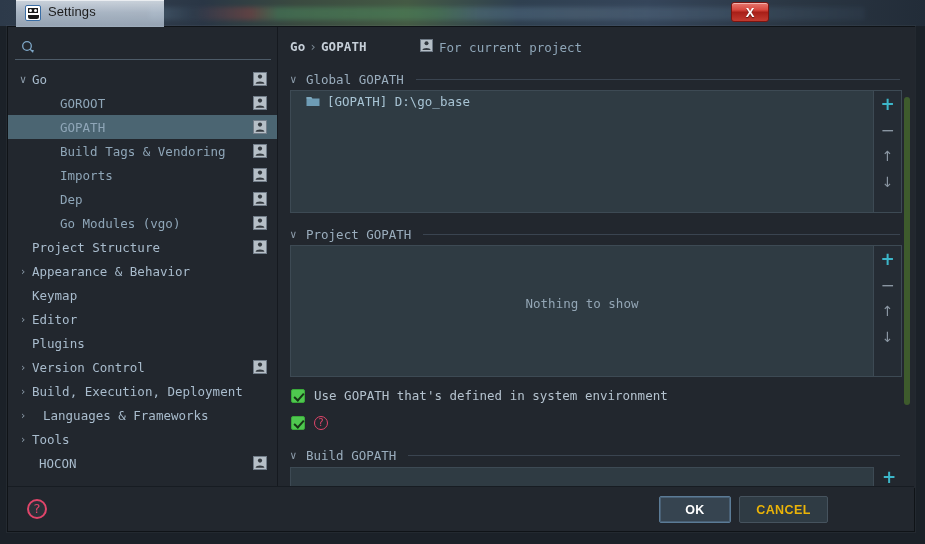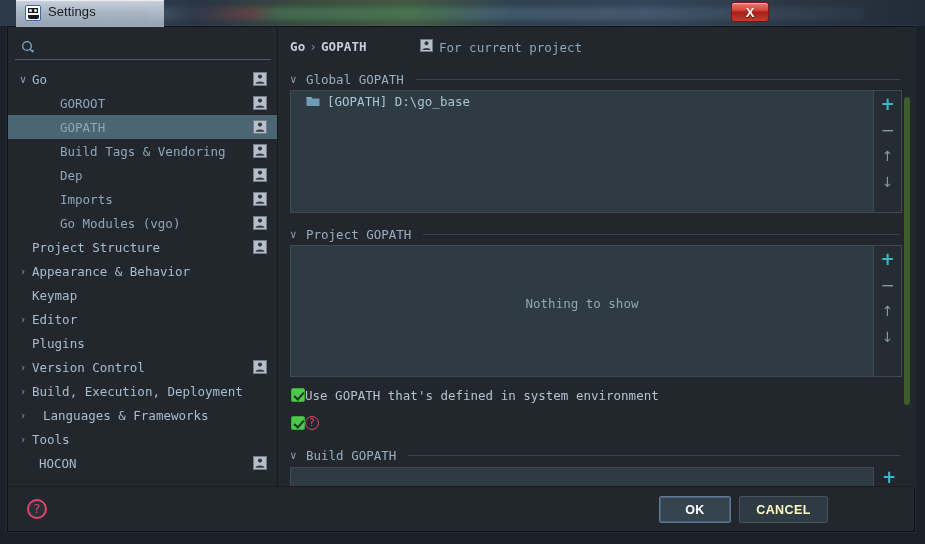--- a/index.html
+++ b/index.html
@@ -316,21 +316,22 @@
     line-height: 1;
     color: #8a96a2;
   }
   .lt-btn.plus { color: #3cb6c9; font-size: 17px; font-weight: bold; }
   .lt-btn.minus { color: #8a96a2; font-size: 17px; }
   .lt-btn.up, .lt-btn.down { color: #8a96a2; font-size: 14px; }
 
   .checkrow {
     position: absolute;
     display: flex;
-    align-items: flex-start;
+    align-items: center;
+    gap: 9px;
     font-family: "DejaVu Sans Mono", monospace;
     font-size: 12.5px;
     color: #b4c2ce;
     cursor: pointer;
   }
   .cb {
     width: 14px; height: 14px;
     background: #4fc74f;
     border: 1px solid #3aa93a;
     box-sizing: border-box;
@@ -415,21 +416,21 @@
     top: 9px;
     height: 27px;
     display: flex; align-items: center; justify-content: center;
     font-family: "Liberation Sans", sans-serif;
     font-size: 12.5px;
     font-weight: bold;
     letter-spacing: .4px;
     background: #2f3b44;
     border: 1px solid #46535e;
     box-sizing: border-box;
-    color: #fef9c3;
+    color: #eab308;
     cursor: pointer;
     border-radius: 2px;
   }
   .btn.default {
     background: #364450;
     border-color: #5b7b96;
     color: #ffffff;
     box-shadow: inset 0 0 0 1px rgba(110,150,185,.35);
   }
   .btn.disabled {
@@ -499,29 +500,29 @@
           </div>
           <div class="tree-row child">
             <span class="tree-label" style="margin-left: 52px;">Build Tags &amp; Vendoring</span>
             <span class="person-badge"><svg width="14" height="14" viewBox="0 0 14 14">
                 <rect x="0.5" y="0.5" width="13" height="13" fill="#b6bfc7" stroke="#727d89"></rect>
                 <circle cx="7" cy="4.6" r="2.1" fill="#33393f"></circle>
                 <path d="M2.6 11.8 C2.6 8.8 11.4 8.8 11.4 11.8 Z" fill="#33393f"></path>
               </svg></span>
           </div>
           <div class="tree-row child">
+            <span class="tree-label" style="margin-left: 52px;">Imports</span>
+            <span class="person-badge"><svg width="14" height="14" viewBox="0 0 14 14">
+                <rect x="0.5" y="0.5" width="13" height="13" fill="#b6bfc7" stroke="#727d89"></rect>
+                <circle cx="7" cy="4.6" r="2.1" fill="#33393f"></circle>
+                <path d="M2.6 11.8 C2.6 8.8 11.4 8.8 11.4 11.8 Z" fill="#33393f"></path>
+              </svg></span>
+          </div>
+          <div class="tree-row child">
             <span class="tree-label" style="margin-left: 52px;">Dep</span>
-            <span class="person-badge"><svg width="14" height="14" viewBox="0 0 14 14">
-                <rect x="0.5" y="0.5" width="13" height="13" fill="#b6bfc7" stroke="#727d89"></rect>
-                <circle cx="7" cy="4.6" r="2.1" fill="#33393f"></circle>
-                <path d="M2.6 11.8 C2.6 8.8 11.4 8.8 11.4 11.8 Z" fill="#33393f"></path>
-              </svg></span>
-          </div>
-          <div class="tree-row child">
-            <span class="tree-label" style="margin-left: 52px;">Imports</span>
             <span class="person-badge"><svg width="14" height="14" viewBox="0 0 14 14">
                 <rect x="0.5" y="0.5" width="13" height="13" fill="#b6bfc7" stroke="#727d89"></rect>
                 <circle cx="7" cy="4.6" r="2.1" fill="#33393f"></circle>
                 <path d="M2.6 11.8 C2.6 8.8 11.4 8.8 11.4 11.8 Z" fill="#33393f"></path>
               </svg></span>
           </div>
           <div class="tree-row child">
             <span class="tree-label" style="margin-left: 52px;">Go Modules (vgo)</span>
             <span class="person-badge"><svg width="14" height="14" viewBox="0 0 14 14">
                 <rect x="0.5" y="0.5" width="13" height="13" fill="#b6bfc7" stroke="#727d89"></rect>

